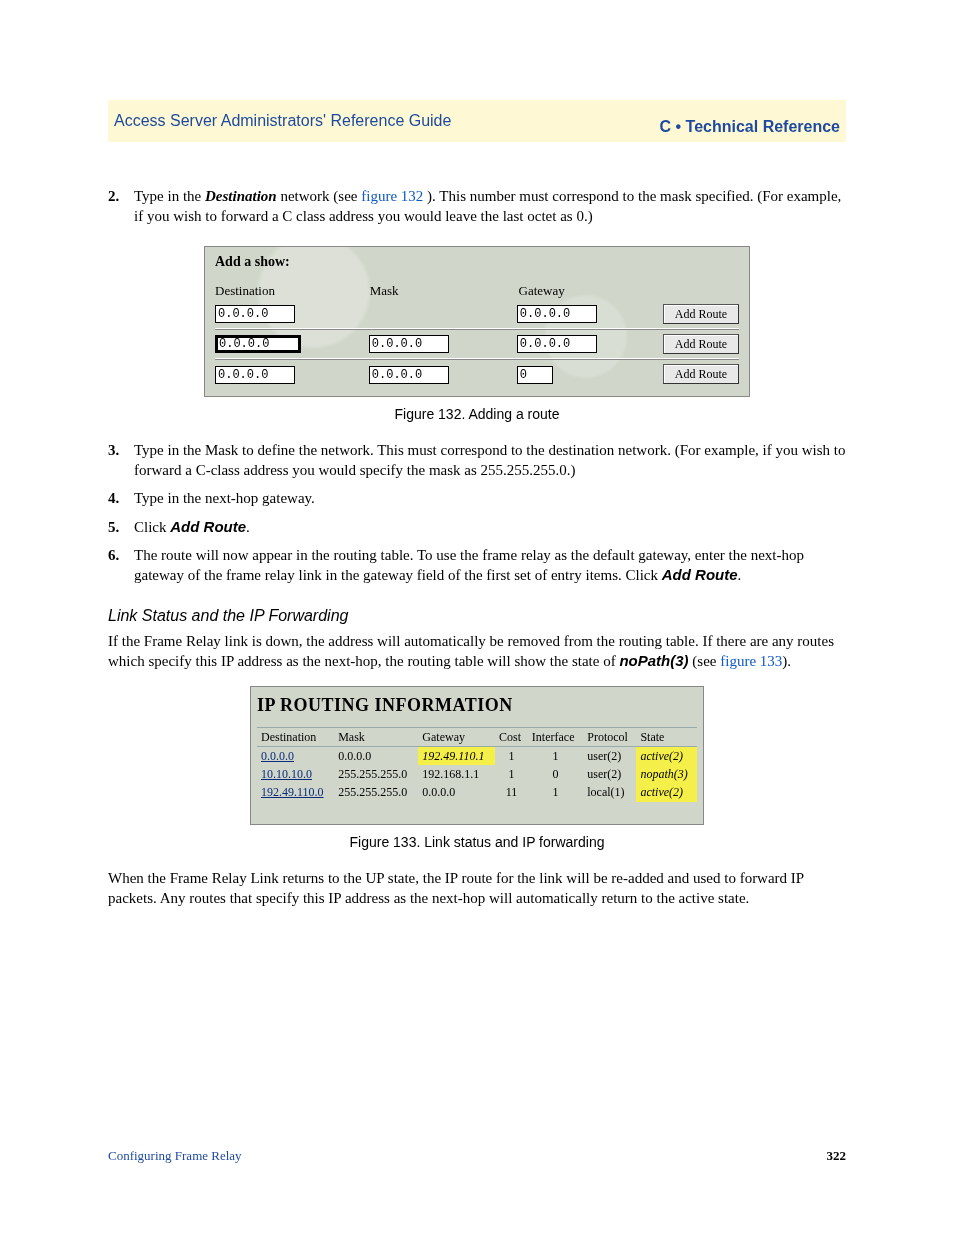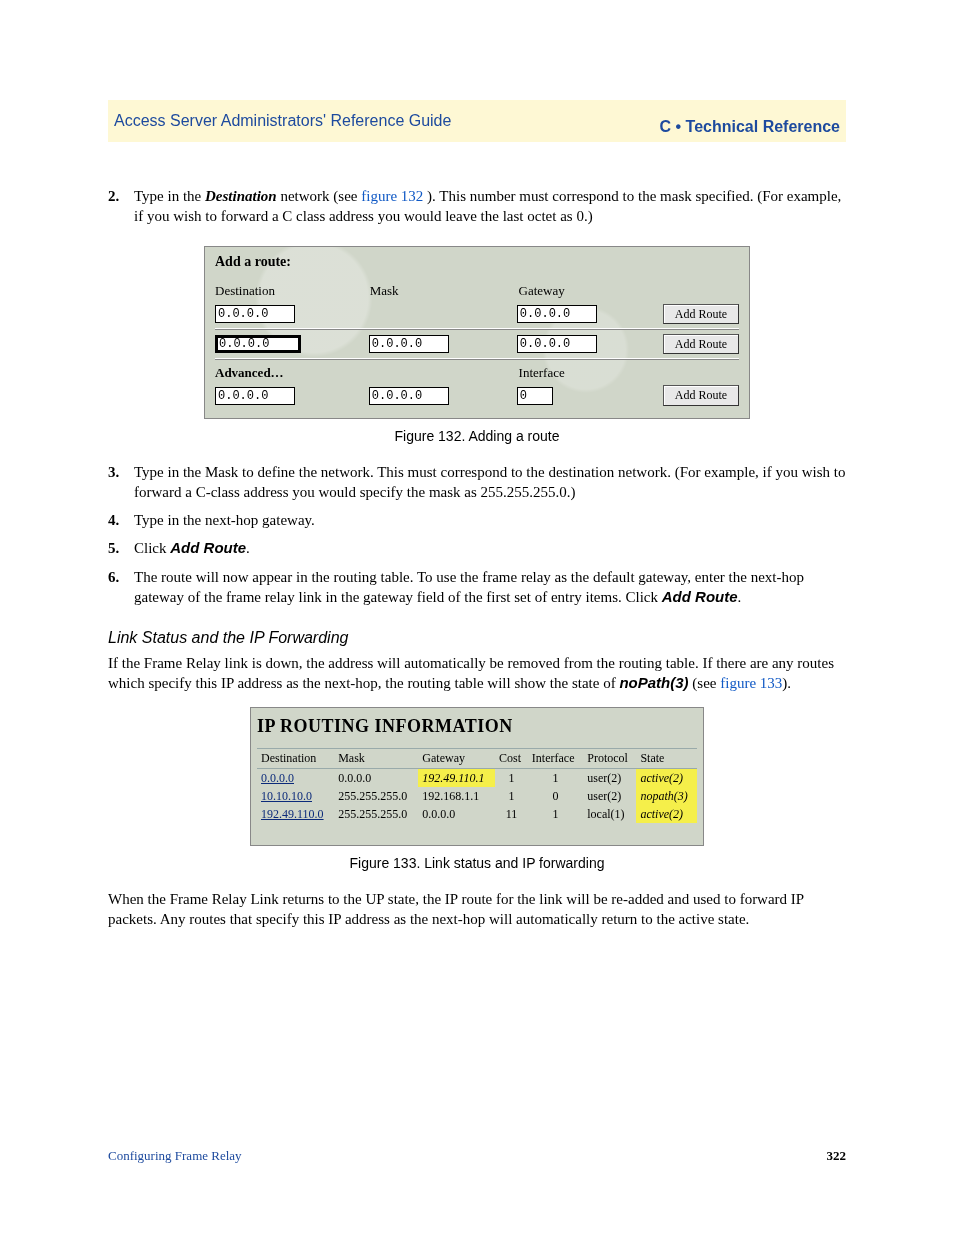--- a/index.html
+++ b/index.html
@@ -152,21 +152,21 @@
       <span>Type in the </span>
       <span class="bold-italic">Destination</span>
       <span> network (see </span>
       <a href="#" class="ref">figure 132</a>
       <span>). This number must correspond to the mask specified. (For example, if you wish to forward a C class address you would leave the last octet as 0.)</span>
     </span>
   </li>
 </ol>
 
 <div class="fig132">
-  <div class="title">Add a route:</div>
+  <div class="title">Add a show:</div>
 
   <div class="row">
     <div class="cell c1">Destination</div>
     <div class="cell c2">Mask</div>
     <div class="cell c3">Gateway</div>
     <div class="cell c4"></div>
   </div>
 
   <div class="row">
     <div class="cell c1"><input class="txt" value="0.0.0.0" style=""></div>
@@ -179,26 +179,20 @@
 
   <div class="row">
     <div class="cell c1"><input class="txt highlight" value="0.0.0.0" style=""></div>
     <div class="cell c2"><input class="txt" value="0.0.0.0" style=""></div>
     <div class="cell c3"><input class="txt" value="0.0.0.0" style=""></div>
     <div class="cell c4"><span class="btn">Add Route</span></div>
   </div>
 
   <div class="hr"></div>
 
-  <div class="row">
-    <div class="cell c1" style="font-weight:bold">Advanced…</div>
-    <div class="cell c2"></div>
-    <div class="cell c3">Interface</div>
-    <div class="cell c4"></div>
-  </div>
 
   <div class="row">
     <div class="cell c1"><input class="txt" value="0.0.0.0" style=""></div>
     <div class="cell c2"><input class="txt" value="0.0.0.0" style=""></div>
     <div class="cell c3"><input class="txt sm" value="0" style=""></div>
     <div class="cell c4"><span class="btn">Add Route</span></div>
   </div>
 </div>
 <div class="figure-caption">Figure 132. Adding a route</div>
 

